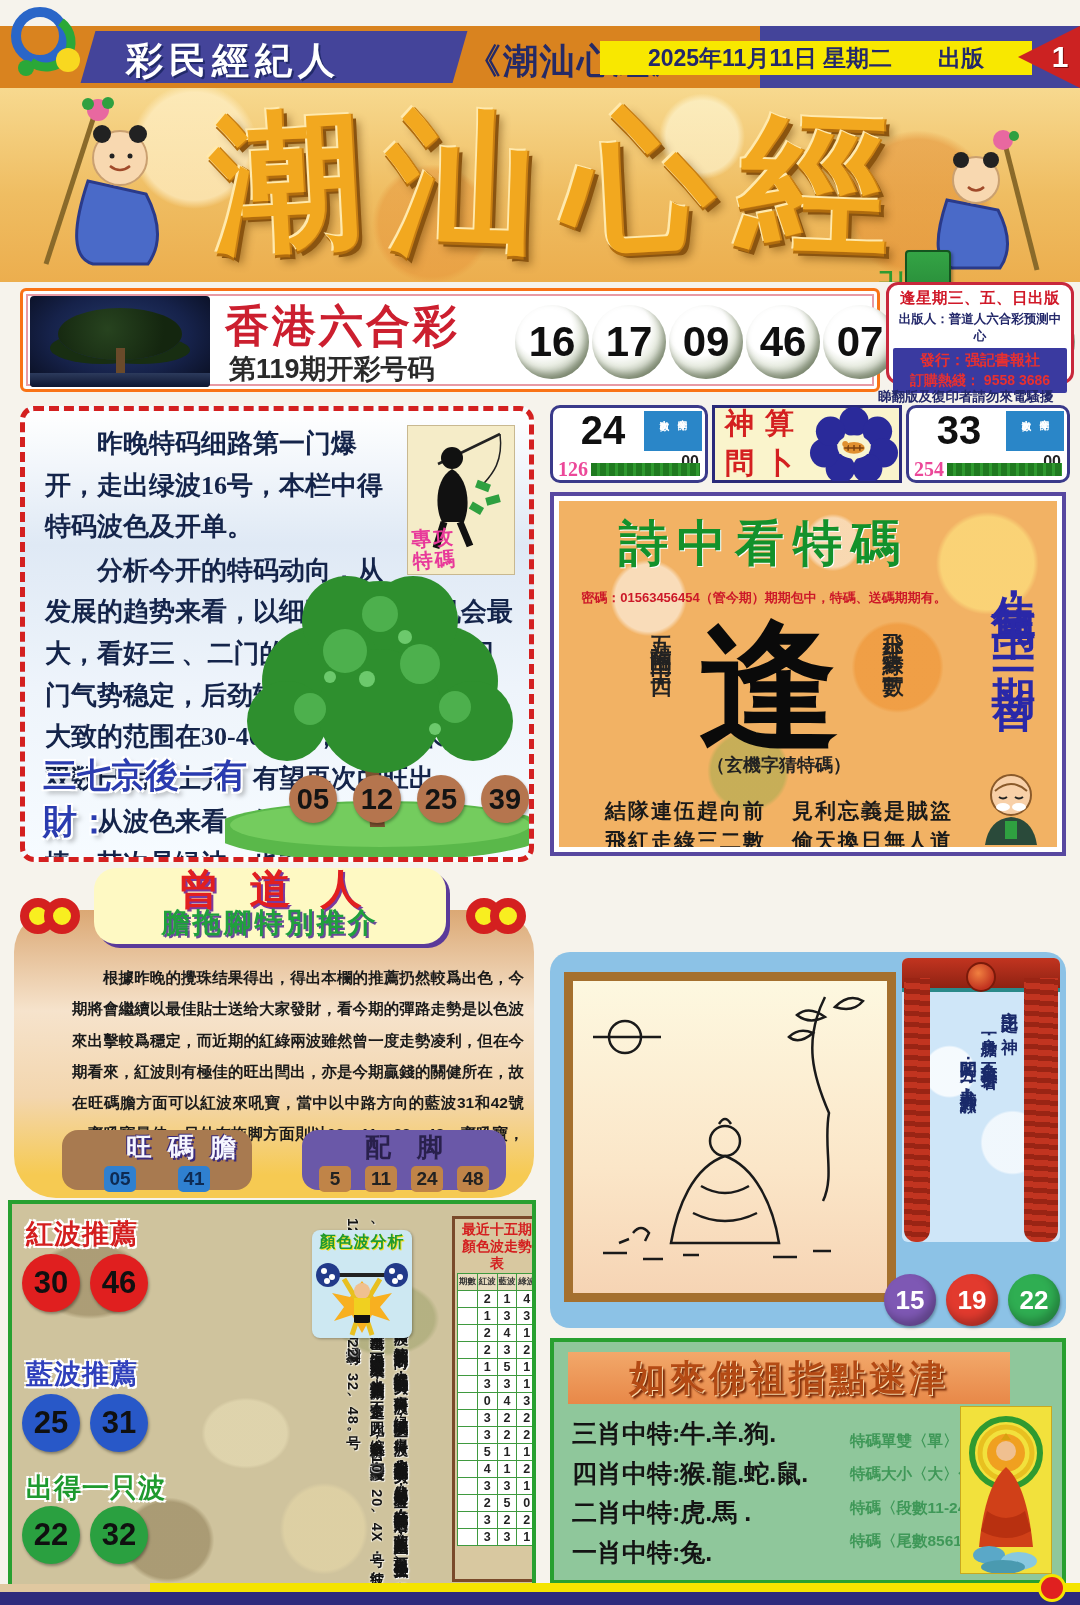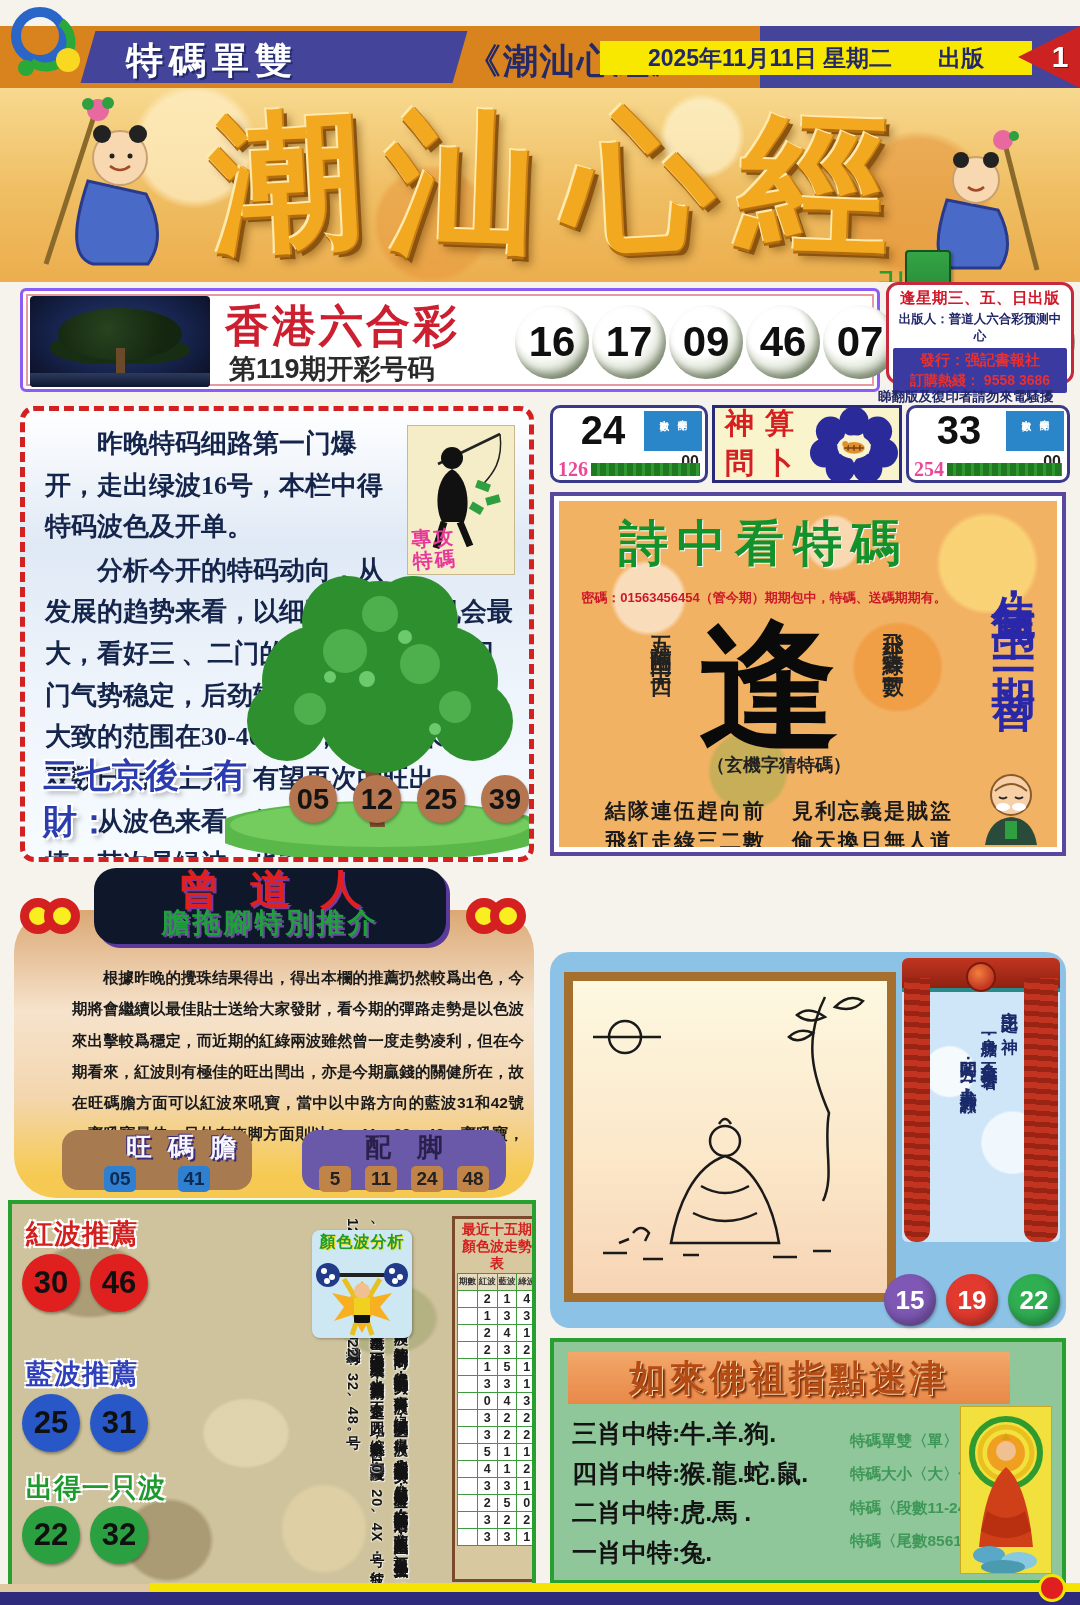--- a/index.html
+++ b/index.html
@@ -31,21 +31,21 @@
 .main-title { position:absolute; left:170px; right:150px; top:0; bottom:0; display:flex; align-items:center; justify-content:center; gap:26px; }
 .main-title span { font-family:"Liberation Serif","DejaVu Serif",serif; font-size:150px; font-weight:900; color:#f2a81f;
  text-shadow:-2px -2px 0 #ffe9ad, 2px 0 0 #c97f12, 0 3px 0 #b06c0e, 5px 5px 0 #8a5410, 8px 8px 8px rgba(90,50,0,.45); }
 .main-title span:nth-child(odd){ transform:rotate(-3deg); }
 .main-title span:nth-child(even){ transform:rotate(2deg); }
 .mast-swastika { position:absolute; left:878px; top:178px; font-size:26px; color:#2f9a30; font-weight:900; }
 .green-tag { position:absolute; left:905px; top:162px; width:46px; height:76px; background:linear-gradient(180deg,#34a445,#1f7a30); border:2px solid #14541f; border-radius:4px; box-shadow:2px 2px 3px rgba(0,0,0,.3); }
 .child-figure { position:absolute; }
 
 
-.lottery-box { position:absolute; left:20px; top:288px; width:860px; height:104px; background:#fff; border:3px solid #8b5cf6; border-radius:6px; box-shadow:inset 0 0 0 3px #fff, inset 0 0 0 5px #e89aa4; }
+.lottery-box { position:absolute; left:20px; top:288px; width:860px; height:104px; background:#fff; border:3px solid #f97316; border-radius:6px; box-shadow:inset 0 0 0 3px #fff, inset 0 0 0 5px #e89aa4; }
 .tree-photo { position:absolute; left:7px; top:5px; width:180px; height:91px; border-radius:4px; overflow:hidden;
  background:radial-gradient(ellipse at 50% 42%, #25396b 0%, #16224a 55%, #080c1c 100%); }
 .tree-photo .canopy { position:absolute; left:28px; top:12px; width:124px; height:52px; border-radius:50%;
  background:radial-gradient(circle at 40% 40%, #27431f, #14260f 70%);
  box-shadow:0 0 0 0 #000, -18px 14px 0 -10px #182e12, 20px 16px 0 -12px #182e12; }
 .tree-photo .trunk { position:absolute; left:86px; top:52px; width:9px; height:32px; background:#6a4a2a; }
 .tree-photo .ground { position:absolute; left:0; bottom:0; width:100%; height:14px; background:linear-gradient(180deg,#2c3a5c,#0e1630); }
 .lottery-name { position:absolute; left:202px; top:6px; font-family:"Liberation Serif","DejaVu Serif",serif; font-size:44px; font-weight:900; color:#cc1f2f; letter-spacing:3px; }
 .lottery-draw { position:absolute; left:206px; top:60px; font-size:27px; font-weight:700; color:#2a2a2a; }
 .balls-row { position:absolute; left:492px; top:14px; display:flex; align-items:center; gap:3px; }
@@ -89,21 +89,21 @@
 .recommend-row { position:absolute; left:18px; bottom:12px; display:flex; align-items:center; z-index:3; }
 .recommend-label { font-size:34px; font-weight:900; color:#2b3cb0;
  text-shadow:2px 2px 0 #fff,-2px -2px 0 #fff,2px -2px 0 #fff,-2px 2px 0 #fff,4px 4px 5px rgba(0,0,0,.35); }
 .recommend-nums { display:flex; gap:16px; margin-left:14px; }
 .recommend-nums span { width:48px; height:48px; border-radius:50%; background:#b5754e; display:flex; align-items:center; justify-content:center; font-size:29px; font-weight:800; color:#141414; box-shadow:1px 2px 3px rgba(0,0,0,.3); }
 
 
 .zeng-section { position:absolute; left:14px; top:868px; width:520px; height:330px; }
 .zeng-bg { position:absolute; left:0; top:42px; right:0; bottom:0; border-radius:42px;
  background:linear-gradient(180deg,#dba874,#f6e3cc 35%,#f3d6ae 65%,#f6ca52 92%); }
-.zeng-banner { position:absolute; left:80px; top:0; width:352px; height:76px; background:#0f172a; border-radius:22px;
+.zeng-banner { position:absolute; left:80px; top:0; width:352px; height:76px; background:#fef9c3; border-radius:22px;
  box-shadow:4px 4px 0 #5a3a9a; display:flex; flex-direction:column; align-items:center; z-index:2; }
 .zeng-title { font-size:41px; font-weight:900; color:#e21f1f; letter-spacing:30px; text-indent:30px; text-shadow:2px 2px 0 #7a3aa0; line-height:1.05; }
 .zeng-sub { font-size:28px; font-weight:900; color:#1fa03c; letter-spacing:3px; text-shadow:2px 2px 0 #6a4a9a; margin-top:-7px; }
 .ring-pair { position:absolute; top:30px; display:flex; z-index:2; }
 .ring-pair i { width:36px; height:36px; border-radius:50%; border:9px solid #d42020; background:#f8ee20; }
 .ring-pair i+i { margin-left:-12px; }
 .ring-left { left:6px; } .ring-right { right:8px; }
 .zeng-body { position:absolute; left:58px; top:94px; width:452px; font-size:15.5px; font-weight:700; color:#1a1a1a; line-height:2.02; text-align:justify; text-indent:2em; z-index:1; }
 .dan-box { position:absolute; left:48px; top:262px; width:190px; height:60px; background:#a87a50; border-radius:16px; z-index:2; text-align:right; }
 .dan-title { font-size:26px; font-weight:900; color:#f6f6ff; letter-spacing:16px; text-indent:16px; text-shadow:2px 2px 0 #3a2a7a,-1px -1px 0 #3a2a7a; }
@@ -204,21 +204,21 @@
 
   <svg class="paper-logo" viewBox="0 0 92 92">
     <circle cx="34" cy="34" r="24" fill="none" stroke="#2a66c8" stroke-width="10"></circle>
     <path d="M55,20 a22,22 0 1,1 -30,40" fill="none" stroke="#2aa838" stroke-width="9"></path>
     <circle cx="62" cy="58" r="12" fill="#f8d820"></circle>
     <circle cx="20" cy="66" r="8" fill="#2aa838"></circle>
   </svg>
 
   <div class="header-band">
     <div class="brand-strip"></div>
-    <div class="brand-text">特碼單雙</div>
+    <div class="brand-text">彩民經紀人</div>
     <div class="masthead-tag">《潮汕心經》</div>
     <div class="right-purple"></div>
     <div class="yellow-strip">
       <span class="date-line">2025年11月11日 星期二　　出版</span>
     </div>
     <div class="page-arrow">
       <span>1</span>
     </div>
   </div>
 

